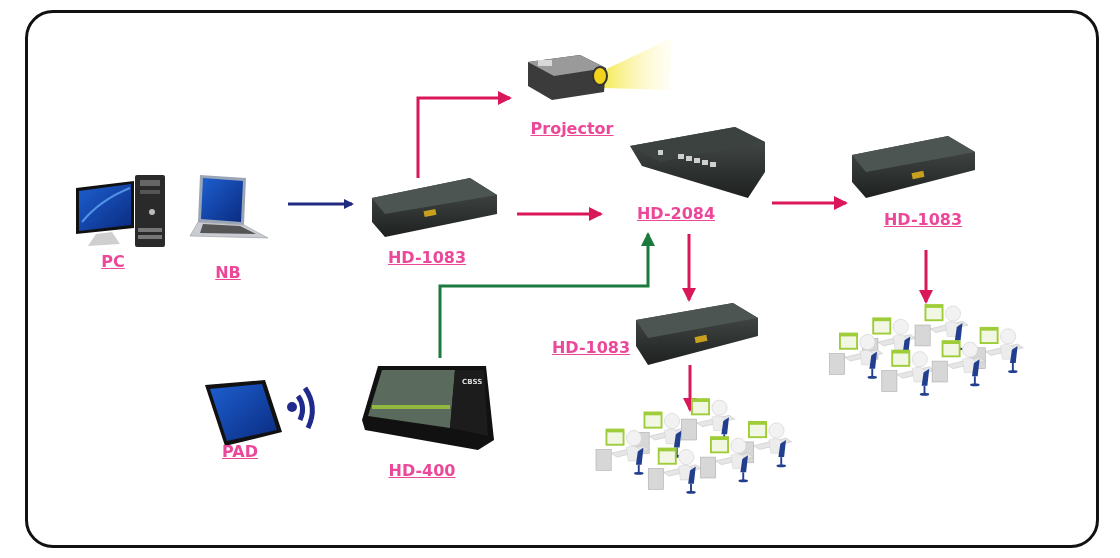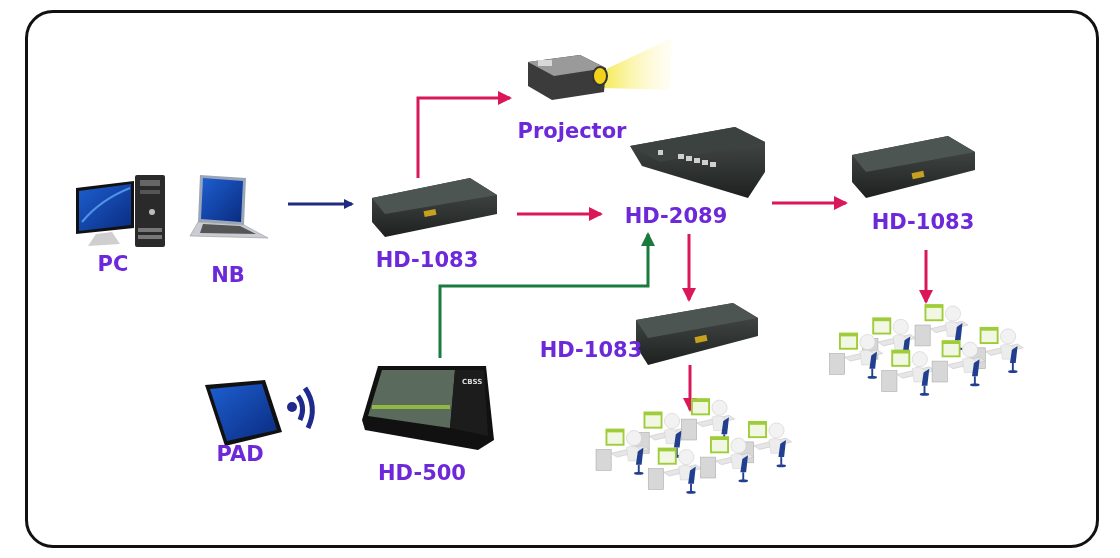--- a/index.html
+++ b/index.html
@@ -1,22 +1,22 @@
 <!DOCTYPE html>
 <html><head>
   <meta charset="utf-8">
   <style>
     html, body { margin: 0; padding: 0; background: #ffffff; }
     body { width: 1120px; height: 558px; position: relative; overflow: hidden;
            font-family: "DejaVu Sans", "Liberation Sans", sans-serif; }
     .frame { position: absolute; left: 25px; top: 10px; width: 1068px; height: 532px;
              border: 3px solid #111; border-radius: 28px; box-sizing: content-box; }
     svg.canvas { position: absolute; left: 0; top: 0; width: 1120px; height: 558px; }
-    .label { position: absolute; font-weight: bold; font-size: 21px; color: #6d28d9;
-             white-space: nowrap; transform: translateX(-50%); }
+    .label { position: absolute; font-weight: bold; font-size: 16px; color: #ec4899;
+             white-space: nowrap; transform: translateX(-50%); text-decoration: underline; }
   </style>
 </head>
 <body>
 
 <div class="frame"></div>
 
 <svg class="canvas" viewBox="0 0 1120 558">
   <defs>
     <marker id="ah-blue" markerWidth="10" markerHeight="10" refX="8" refY="5" orient="auto" markerUnits="userSpaceOnUse">
       <path d="M0,0 L10,5 L0,10 z" fill="#1f2a80"></path>
@@ -173,17 +173,17 @@
     <use href="#workstation" x="10" y="28"></use>
     <use href="#workstation" x="65" y="46"></use>
     <use href="#workstation" x="118" y="36"></use>
   </g>
 </svg>
 
 <div class="label" style="left:113px; top:252px;">PC</div>
 <div class="label" style="left:228px; top:263px;">NB</div>
 <div class="label" style="left:427px; top:248px;">HD-1083</div>
 <div class="label" style="left:572px; top:119px;">Projector</div>
-<div class="label" style="left:676px; top:204px;">HD-2089</div>
+<div class="label" style="left:676px; top:204px;">HD-2084</div>
 <div class="label" style="left:923px; top:210px;">HD-1083</div>
 <div class="label" style="left:591px; top:338px;">HD-1083</div>
 <div class="label" style="left:240px; top:442px;">PAD</div>
-<div class="label" style="left:422px; top:461px;">HD-500</div>
+<div class="label" style="left:422px; top:461px;">HD-400</div>
 
 </body></html>

